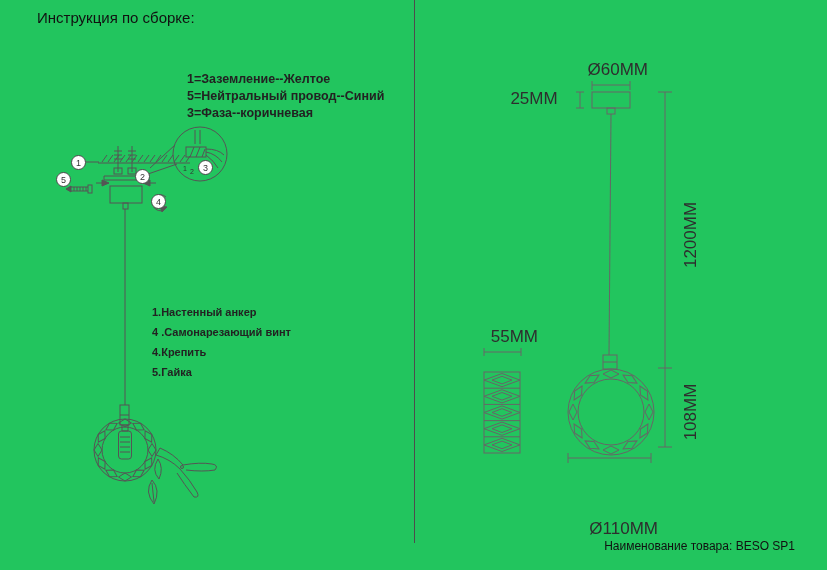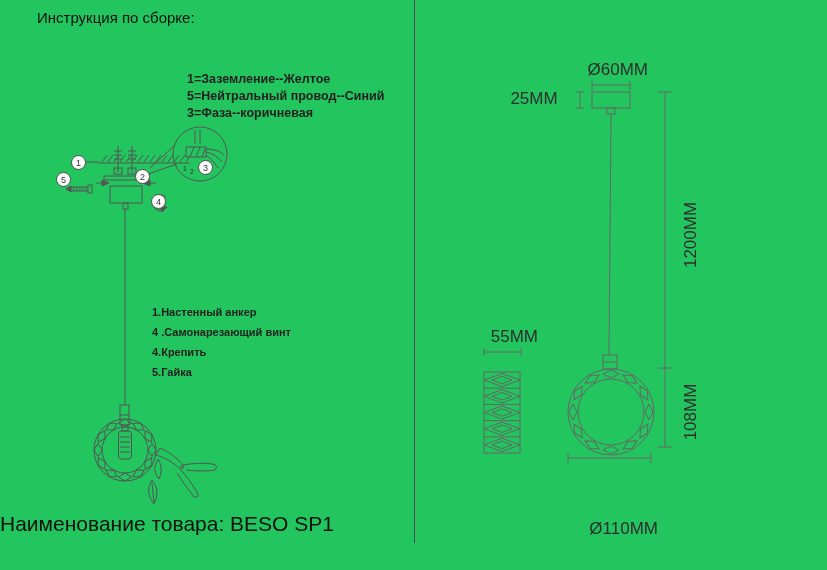--- a/index.html
+++ b/index.html
@@ -16,21 +16,21 @@
   .parts{position:absolute;left:152px;top:302px;font-size:11px;font-weight:bold;line-height:20px;color:#222;white-space:nowrap;}
   .callout{
     position:absolute;width:13px;height:13px;border:1px solid #4a4a4a;border-radius:50%;
     font-size:9px;color:#333;display:flex;align-items:center;justify-content:center;background:#fff;
   }
   .wirenum{position:absolute;font-size:7px;color:#333;}
   .dim{position:absolute;font-size:17px;color:#2e2e2e;white-space:nowrap;}
   .dim.center{text-align:right;}
   .dim.right{text-align:right;}
   .rot{transform:rotate(-90deg);transform-origin:center center;text-align:center;}
-  .footer{position:absolute;left:0;top:512px;width:795px;text-align:left;font-size:21px;color:#111;}
+  .footer{position:absolute;left:0;top:539px;width:795px;text-align:right;font-size:12px;color:#111;}
   svg{position:absolute;}
 </style>
 </head>
 <body>
 
 <div class="sheet">
 
   <div class="divider"></div>
 
   <div class="panel-title title-left">Инструкция по сборке:</div>

